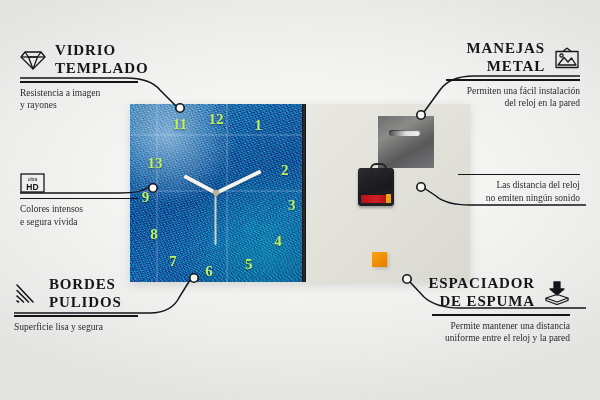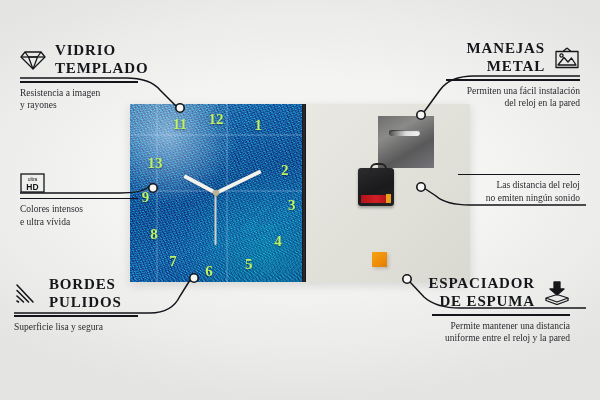--- a/index.html
+++ b/index.html
@@ -310,21 +310,21 @@
   <div class="callout" style="left:20px; top:172px; width:118px;">
     <div class="co-head">
       <svg class="co-icon" width="25" height="22" viewBox="0 0 25 22">
         <rect x="1" y="2" width="23" height="18" fill="none" stroke="#15161a" stroke-width="1.3"></rect>
         <text x="12.5" y="9" text-anchor="middle" font-family="Liberation Sans, sans-serif" font-size="5" fill="#15161a">ultra</text>
         <text x="12.5" y="17.5" text-anchor="middle" font-family="Liberation Sans, sans-serif" font-size="8.5" font-weight="bold" fill="#15161a">HD</text>
       </svg>
     </div>
     <div class="co-rule" style="width:118px;"></div>
     <div class="co-desc">Colores intensos
-e ultra vívida</div>
+e segura vívida</div>
   </div>
 
   <div class="callout" style="left:446px; top:40px; width:134px;">
     <div class="co-head right">
       <div class="co-title right">MANEJAS
 METAL</div>
       <svg class="co-icon" width="26" height="22" viewBox="0 0 26 22">
         <g fill="none" stroke="#15161a" stroke-width="1.3" stroke-linejoin="round">
           <path d="M13,1 L9,4.5 M13,1 L17,4.5"></path>
           <rect x="2" y="4.5" width="22" height="16"></rect>

